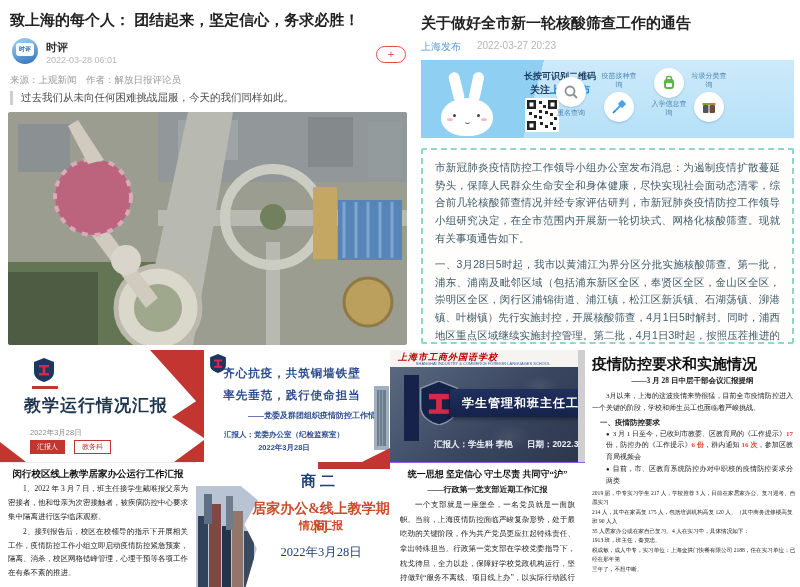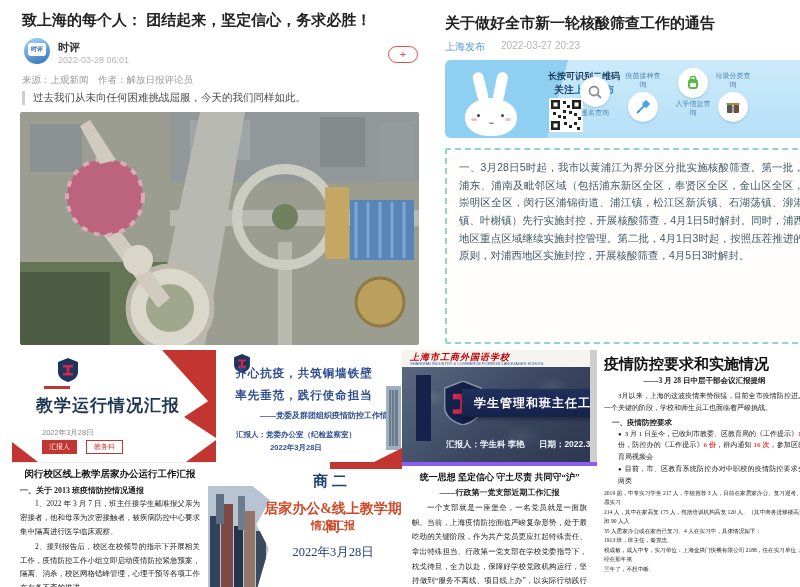--- a/index.html
+++ b/index.html
@@ -1,18 +1,18 @@
 <!DOCTYPE html>
 <html><head>
 <meta charset="utf-8">
 <style>
   html,body{margin:0;padding:0;background:#f2f2f2;}
   #canvas{position:relative;width:800px;height:587px;background:#fff;overflow:hidden;
           font-family:"Liberation Sans",sans-serif;-webkit-font-smoothing:antialiased;}
-  .abs{position:absolute;margin-left:12px;}
+  .abs{position:absolute;}
 
   
   .la-title{left:10px;top:10px;width:392px;font-size:15px;font-weight:bold;color:#222;line-height:1.35;}
   .la-avatar{left:12px;top:38px;width:26px;height:26px;border-radius:50%;
              background:linear-gradient(160deg,#8ec4ee 20%,#3f7fc1 85%);}
   .la-avatar-bubble{position:absolute;left:4px;top:5px;width:18px;height:13px;background:#fff;border-radius:3px;
              font-size:6px;color:#2f6fb4;font-weight:bold;text-align:center;line-height:13px;}
   .la-name{left:46px;top:40px;font-size:11px;font-weight:bold;color:#333;}
   .la-date{left:46px;top:55px;font-size:9px;color:#b5b5b5;}
   .la-follow{left:376px;top:46px;width:28px;height:15px;border:1px solid #e34d44;border-radius:9px;
@@ -20,21 +20,21 @@
   .la-source{left:10px;top:74px;font-size:9.5px;color:#9a9a9a;}
   .la-quote{left:10px;top:91px;width:380px;border-left:3px solid #cfcfcf;padding-left:8px;
             font-size:10.5px;color:#4a4a4a;}
   .la-photo{left:8px;top:112px;width:399px;height:233px;border-radius:3px;overflow:hidden;background:#8a9183;}
 
   
   .ra{left:415px;top:0;width:385px;height:350px;}
   .ra-title{left:6px;top:14px;width:370px;font-size:15px;font-weight:bold;color:#222;}
   .ra-src{left:6px;top:40px;font-size:10px;color:#5b9bd5;}
   .ra-date{left:62px;top:40px;font-size:10px;color:#b5b5b5;}
-  .banner{left:6px;top:60px;width:373px;height:78px;border-radius:6px;overflow:hidden;
+  .banner{left:6px;top:60px;width:373px;height:78px;border-radius:0;overflow:hidden;
           background:linear-gradient(180deg,#cdeafa 0%,#b5e0f7 100%);}
   .banner-diag{position:absolute;left:0;top:0;width:150px;height:78px;
           background:linear-gradient(105deg,#8fcff1 72%,rgba(143,207,241,0) 72%);}
   .rabbit{position:absolute;left:20px;top:20px;width:56px;height:56px;}
   .rb-ear{position:absolute;width:11px;height:30px;background:#fff;border-radius:6px;}
   .rb-ear.e1{left:10px;top:-8px;transform:rotate(-14deg);}
   .rb-ear.e2{left:30px;top:-8px;transform:rotate(12deg);}
   .rb-head{position:absolute;left:0px;top:18px;width:52px;height:38px;background:#fff;border-radius:50% 50% 46% 46%;}
   .rb-eye{position:absolute;top:16px;width:3px;height:3px;border-radius:50%;background:#444;}
   .rb-mouth{position:absolute;left:24px;top:22px;width:5px;height:3px;border-bottom:1.5px solid #555;border-radius:50%;}
@@ -75,21 +75,21 @@
 
   .s2{left:204px;top:350px;width:186px;height:112px;}
   .s2-l1{position:absolute;left:0;top:16px;width:176px;text-align:center;font-size:11.5px;font-weight:bold;color:#2e4d8f;letter-spacing:1px;}
   .s2-l2{position:absolute;left:0;top:38px;width:176px;text-align:center;font-size:11.5px;font-weight:bold;color:#2e4d8f;letter-spacing:1px;}
   .s2-sub{position:absolute;left:0;top:60px;width:180px;text-align:right;font-size:8px;font-weight:bold;color:#2e4d8f;}
   .s2-p{position:absolute;left:0;top:80px;width:160px;text-align:center;font-size:7.5px;font-weight:bold;color:#2e4d8f;}
   .s2-d{position:absolute;left:0;top:93px;width:160px;text-align:center;font-size:7.5px;font-weight:bold;color:#2e4d8f;}
   .s2-sliver{position:absolute;left:170px;top:36px;width:15px;height:64px;}
   .s2-tri{position:absolute;left:158px;top:98px;width:28px;height:14px;clip-path:polygon(0 100%,100% 0,100% 100%);}
 
-  .s3{left:390px;top:350px;width:195px;height:112px;background:#a21caf;}
+  .s3{left:390px;top:350px;width:195px;height:112px;background:#a21caf;text-align:center;}
   .s3-top{position:absolute;left:0;top:0;width:195px;height:17px;background:#f6f4f0;}
   .s3-school{position:absolute;left:8px;top:1px;font-size:9px;font-weight:bold;color:#c00000;
              font-family:"Liberation Serif",serif;font-style:italic;letter-spacing:1px;}
   .s3-school-sub{position:absolute;left:8px;top:11px;font-size:8px;color:#2b5cb0;transform:scale(0.5);transform-origin:left top;width:340px;}
   .s3-body{position:absolute;left:0;top:17px;width:195px;height:95px;
            background:linear-gradient(135deg,#5a6880 0%,#3a4660 55%,#2c374d 100%);}
   .s3-map{position:absolute;inset:0;background:
       radial-gradient(18px 12px at 30px 30px,rgba(255,255,255,.10),transparent 70%),
       radial-gradient(26px 16px at 150px 20px,rgba(255,255,255,.08),transparent 70%),
       radial-gradient(30px 18px at 120px 70px,rgba(255,255,255,.07),transparent 70%);}
@@ -122,21 +122,21 @@
   .s4{left:196px;top:462px;width:194px;height:125px;}
   .s4-bar{position:absolute;left:122px;top:0;width:72px;height:7px;background:#c23531;}
   .s4-photo{position:absolute;left:0;top:24px;width:62px;height:101px;
             clip-path:polygon(0 0,72% 0,100% 14%,78% 38%,98% 62%,80% 100%,0 100%);}
   .s4-t{position:absolute;left:58px;top:10px;width:132px;text-align:center;font-size:15px;font-weight:bold;
         color:#1f3f77;letter-spacing:4px;font-family:"Liberation Serif",serif;}
   .s4-l1{position:absolute;left:56px;top:38px;width:138px;text-align:center;font-size:14px;font-weight:bold;color:#cf4a28;font-family:"Liberation Serif",serif;}
   .s4-l2{position:absolute;left:56px;top:56px;width:138px;text-align:center;font-size:11px;font-weight:bold;color:#cf4a28;font-family:"Liberation Serif",serif;}
   .s4-d{position:absolute;left:56px;top:82px;width:138px;text-align:center;font-size:12.5px;color:#1f3f77;font-family:"Liberation Serif",serif;}
 
-  .db{left:390px;top:462px;width:195px;height:125px;box-sizing:border-box;padding:5px 10px;color:#222;border-top:4px solid #8b5cf6;}
+  .db{left:390px;top:462px;width:195px;height:125px;box-sizing:border-box;padding:5px 10px;color:#222;border-top:1px solid #8b5cf6;}
   .db-title{text-align:center;font-weight:bold;font-size:9px;color:#111;}
   .db-sub{text-align:center;font-weight:bold;font-size:8px;margin-top:3px;}
   .db-p{font-size:7.5px;line-height:1.95;text-indent:2em;text-align:justify;margin-top:3px;}
 </style>
 </head>
 <body>
 
 <div id="canvas">
 
   <div class="abs la-title">致上海的每个人： 团结起来，坚定信心，务求必胜！</div>
@@ -266,20 +266,21 @@
               <rect x="2" y="6" width="5.5" height="8" rx="1" fill="#555"></rect>
               <rect x="8.5" y="6" width="5.5" height="8" rx="1" fill="#6b4f3a"></rect>
               <rect x="1.5" y="4" width="6.5" height="2" fill="#79a33f"></rect>
               <rect x="8" y="4" width="6.5" height="2" fill="#c4803a"></rect>
             </svg>
         </div>
       </div>
     </div>
 
     <div class="abs ra-body">
+      <p>市新冠肺炎疫情防控工作领导小组办公室发布消息：为遏制疫情扩散蔓延势头，保障人民群众生命安全和身体健康，尽快实现社会面动态清零，综合前几轮核酸筛查情况并经专家评估研判，市新冠肺炎疫情防控工作领导小组研究决定，在全市范围内开展新一轮切块式、网格化核酸筛查。现就有关事项通告如下。</p>
       <p>一、3月28日5时起，我市以黄浦江为界分区分批实施核酸筛查。第一批，浦东、浦南及毗邻区域（包括浦东新区全区，奉贤区全区，金山区全区，崇明区全区，闵行区浦锦街道、浦江镇，松江区新浜镇、石湖荡镇、泖港镇、叶榭镇）先行实施封控，开展核酸筛查，4月1日5时解封。同时，浦西地区重点区域继续实施封控管理。第二批，4月1日3时起，按照压茬推进的原则，对浦西地区实施封控，开展核酸筛查，4月5日3时解封。</p>
     </div>
   </div>
 
   <div class="abs panel s1">
     <div class="s1-tri-tr red"></div>
     <div class="s1-arrow red"></div>
     <div class="s1-tri-bl red"></div>
     <div class="s1-tri-br red"></div>
     <div class="abs" style="left:34px;top:8px;">
@@ -360,21 +361,20 @@
       <div>35 人居家办公或在家自己复习。4 人在实习中，具体情况如下：</div>
       <div>1913 班，班主任，秦克忠。</div>
       <div>税成敏，成人中专，实习单位：上海金拱门快餐有限公司 2188，住在实习单位；已经在那年第</div>
       <div>三年了，不想中断。</div>
 
     </div>
   </div>
 
   <div class="abs panel da serif">
     <div class="da-title">闵行校区线上教学居家办公运行工作汇报</div>
-    <div class="da-h">一、关于 2013 班疫情防控情况通报</div>
     <div class="da-p">1、2022 年 3 月 7 日，班主任接学生戴唯报父亲为密接者，他和母亲为次密接触者，被疾病防控中心要求集中隔离进行医学临床观察。</div>
     <div class="da-p">2、接到报告后，校区在校领导的指示下开展相关工作，疫情防控工作小组立即启动疫情防控紧急预案，隔离、消杀，校区网格错峰管理，心理干预等各项工作在有条不紊的推进。</div>
 
   </div>
 
   <div class="abs panel s4">
     <div class="s4-bar"></div>
     <div class="s4-photo">
       <svg width="62" height="101" viewBox="0 0 62 101">
           <rect width="62" height="101" fill="#b8c4d4"></rect>

